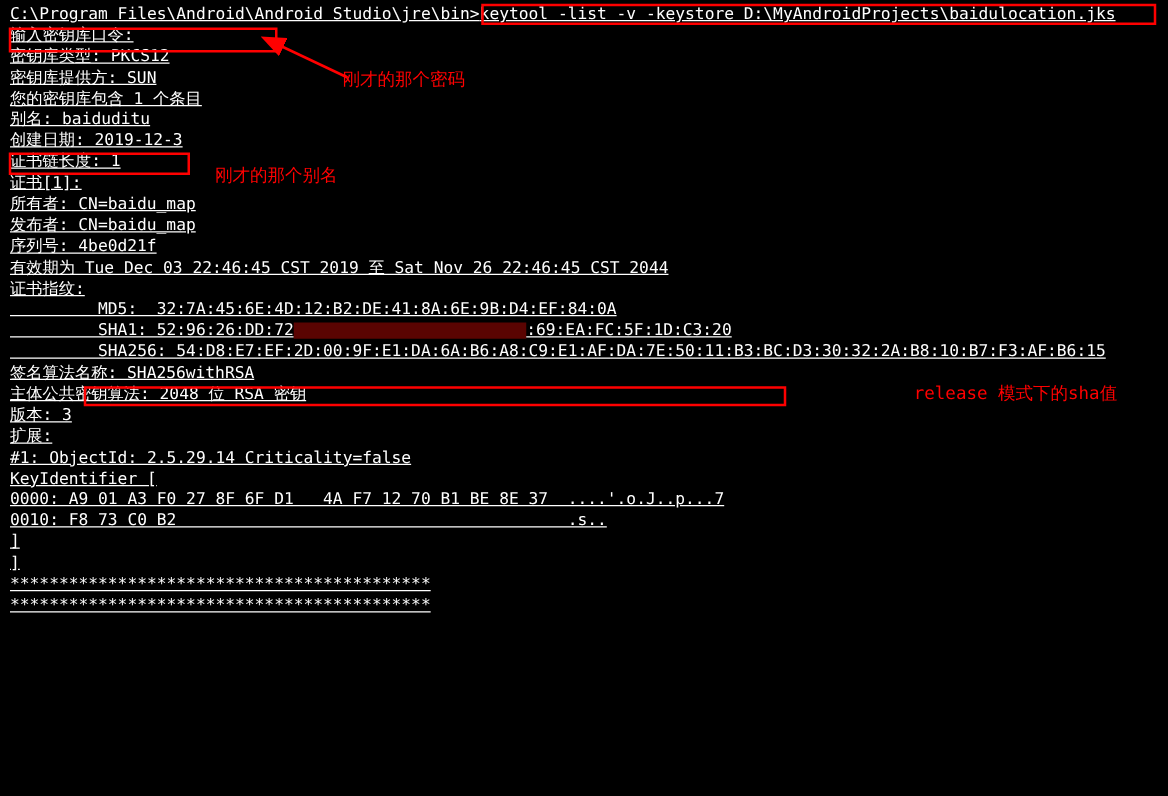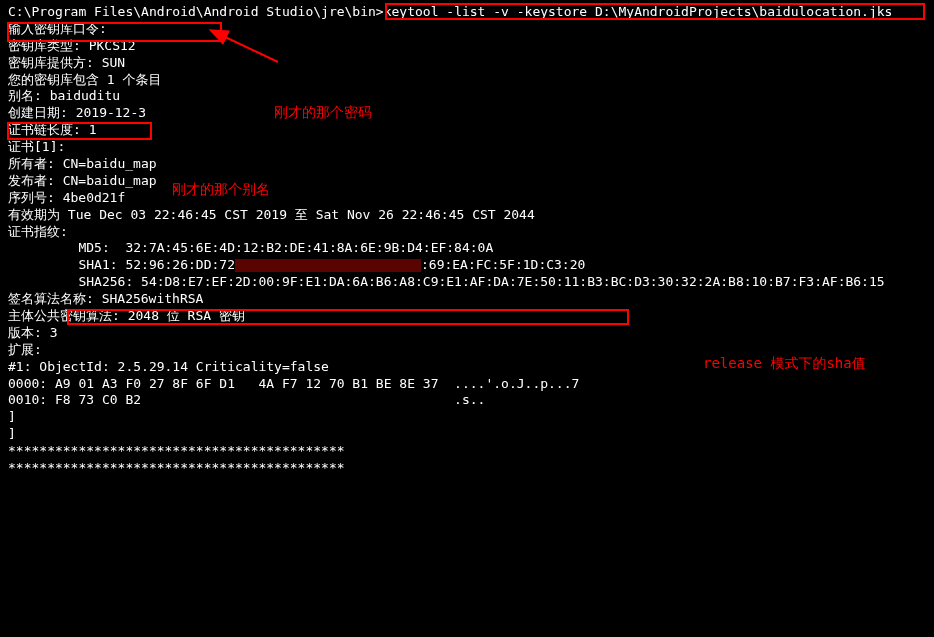--- a/index.html
+++ b/index.html
@@ -14,32 +14,32 @@
       font-size: 13px;
       width: 934px;
       height: 637px;
       padding: 4px 8px;
       line-height: 1.3;
       position: relative;
       overflow: hidden;
     }
     .line {
       white-space: pre;
+      text-decoration: underline;
     }
     .red-box {
       position: absolute;
       border: 2px solid #ff0000;
       background: transparent;
     }
     .red-text {
       position: absolute;
       color: #ff0000;
       font-size: 14px;
       font-weight: normal;
-      margin-top: 48px;
     }
     .arrow {
       position: absolute;
     }
     .arrow svg {
       overflow: visible;
     }
     .redacted {
       display: inline-block;
       background: #5a0402;
@@ -70,39 +70,40 @@
   <div class="line">         MD5:  32:7A:45:6E:4D:12:B2:DE:41:8A:6E:9B:D4:EF:84:0A</div>
   <div class="line"><span>         SHA1: 52:96:26:DD:72</span><span class="redacted" style="width:186px;"></span><span>:69:EA:FC:5F:1D:C3:20</span></div>
   <div class="line">         SHA256: 54:D8:E7:EF:2D:00:9F:E1:DA:6A:B6:A8:C9:E1:AF:DA:7E:50:11:B3:BC:D3:30:32:2A:B8:10:B7:F3:AF:B6:15</div>
   <div class="line">签名算法名称: SHA256withRSA</div>
   <div class="line">主体公共密钥算法: 2048 位 RSA 密钥</div>
   <div class="line">版本: 3</div>
   <div class="line"></div>
   <div class="line">扩展:</div>
   <div class="line"></div>
   <div class="line">#1: ObjectId: 2.5.29.14 Criticality=false</div>
+  <div class="line">KeyIdentifier [</div>
   <div class="line">0000: A9 01 A3 F0 27 8F 6F D1   4A F7 12 70 B1 BE 8E 37  ....'.o.J..p...7</div>
   <div class="line">0010: F8 73 C0 B2                                        .s..</div>
   <div class="line">]</div>
   <div class="line">]</div>
   <div class="line"></div>
   <div class="line"></div>
   <div class="line"></div>
   <div class="line">*******************************************</div>
   <div class="line">*******************************************</div>
 </div>
 
 <div class="red-box" style="left:385px; top:3px; width:540px; height:17px;"></div>
 <div class="red-box" style="left:7px; top:22px; width:215px; height:20px;"></div>
 <div class="red-box" style="left:7px; top:122px; width:145px; height:18px;"></div>
 <div class="red-box" style="left:67px; top:309px; width:562px; height:16px;"></div>
 
 <div class="red-text" style="left:274px; top:55px;">刚才的那个密码</div>
 <div class="red-text" style="left:172px; top:132px;">刚才的那个别名</div>
-<div class="red-text" style="left:703px; top:306px;">release 模式下的sha值</div>
+<div class="red-text" style="left:731px; top:306px;">release 模式下的sha值</div>
 
 <div class="arrow" style="left:215px; top:30px;">
   <svg width="75" height="35">
     <defs>
       <marker id="arrowhead" markerWidth="10" markerHeight="8" refX="2" refY="4" orient="auto">
         <polygon points="0 0, 10 4, 0 8" fill="#ff0000"></polygon>
       </marker>
     </defs>
     <line x1="63" y1="32" x2="8" y2="6" stroke="#ff0000" stroke-width="2" marker-end="url(#arrowhead)"></line>
   </svg>

